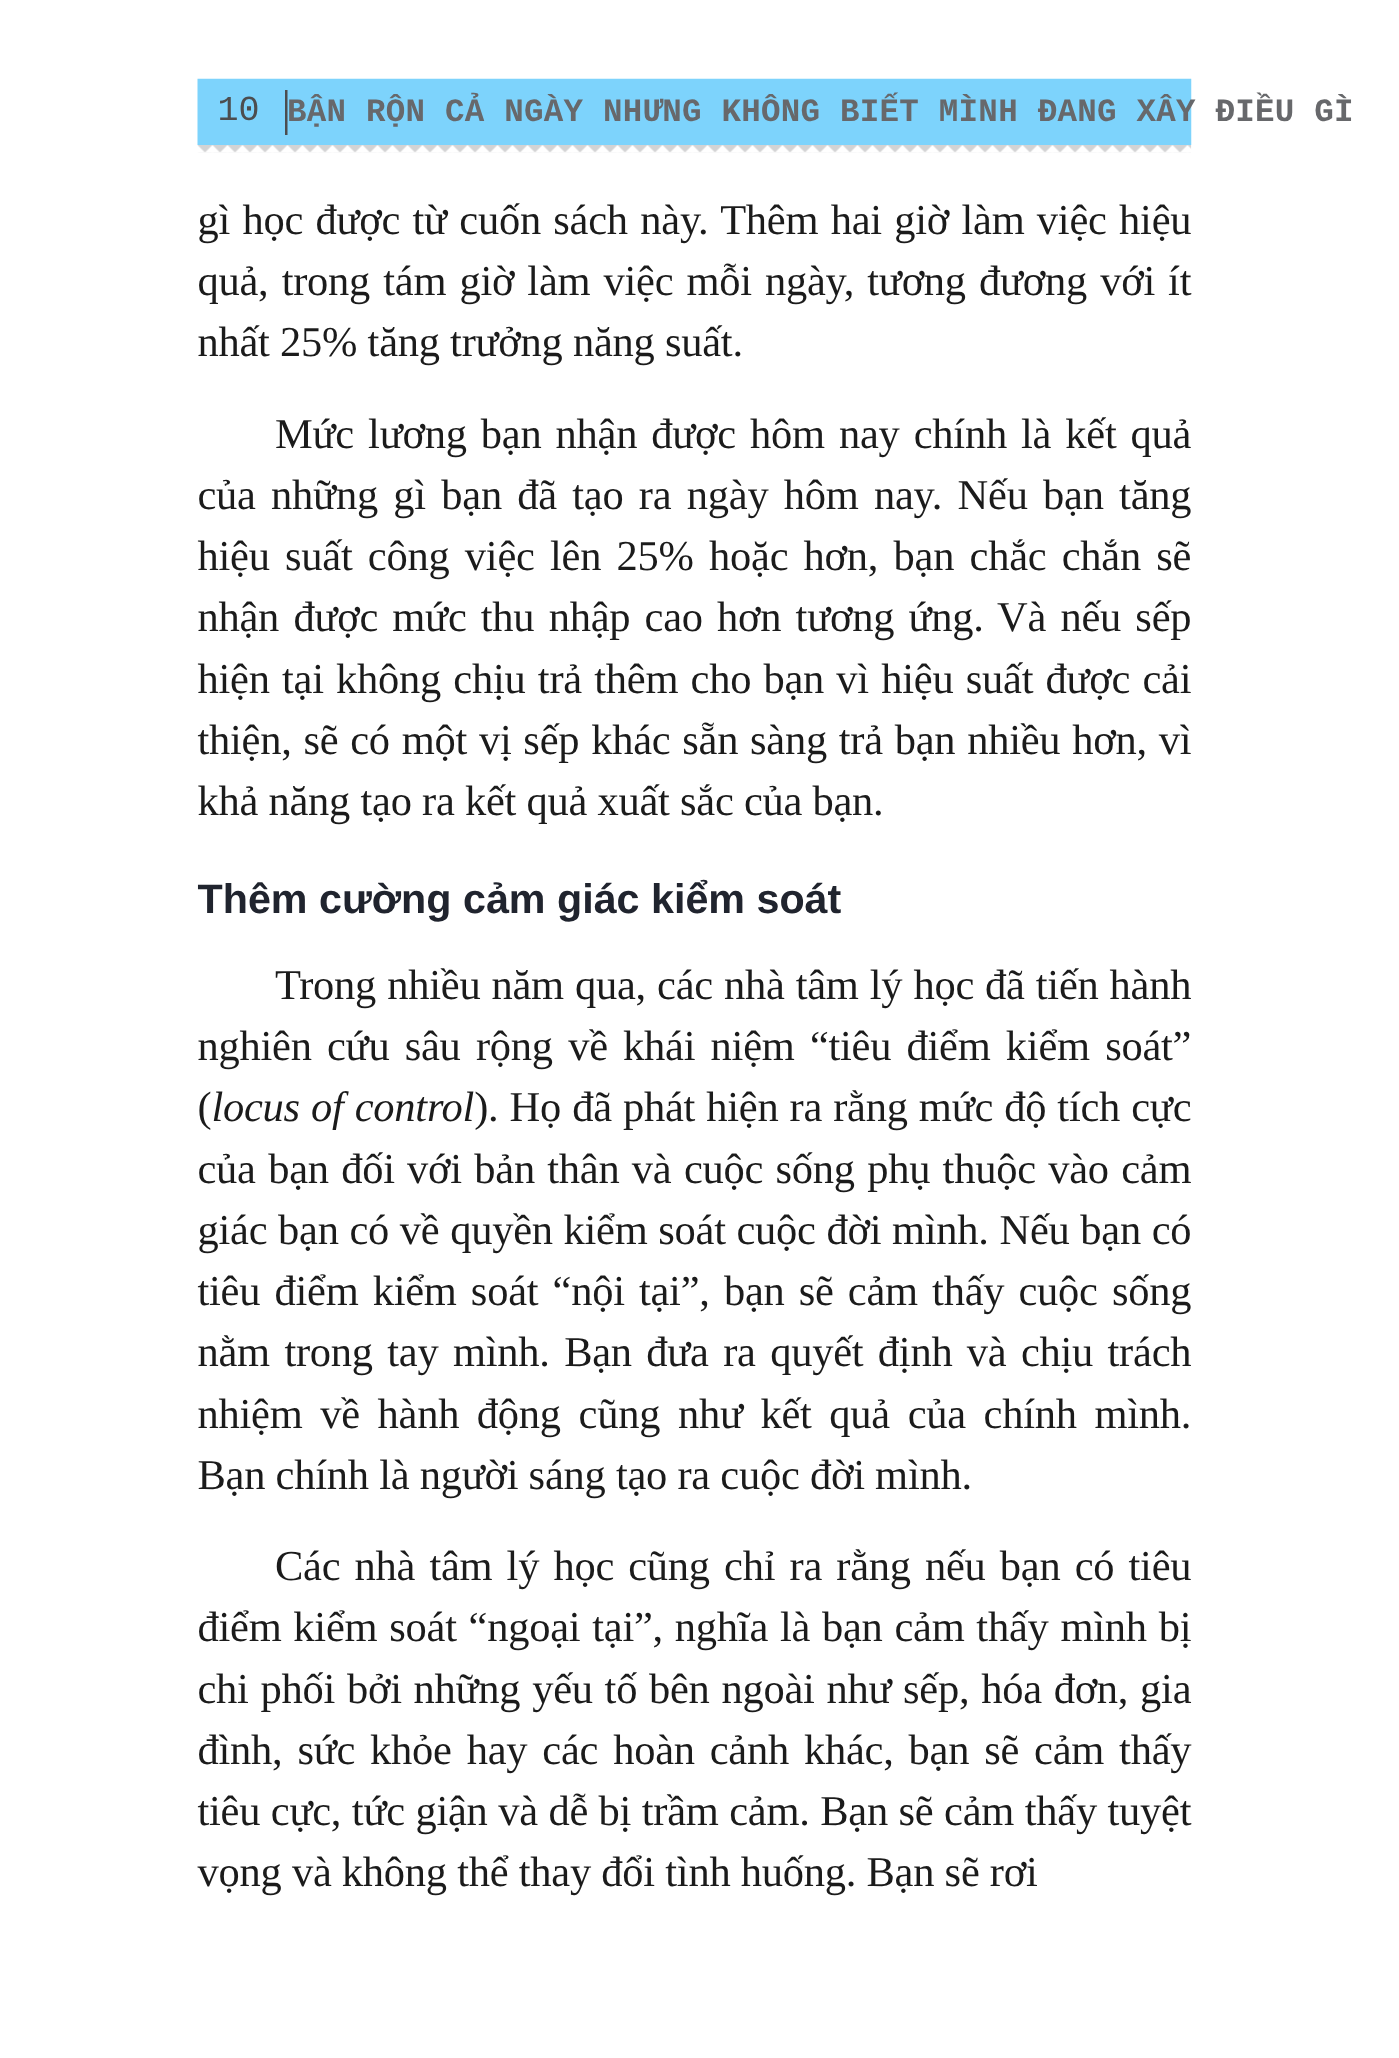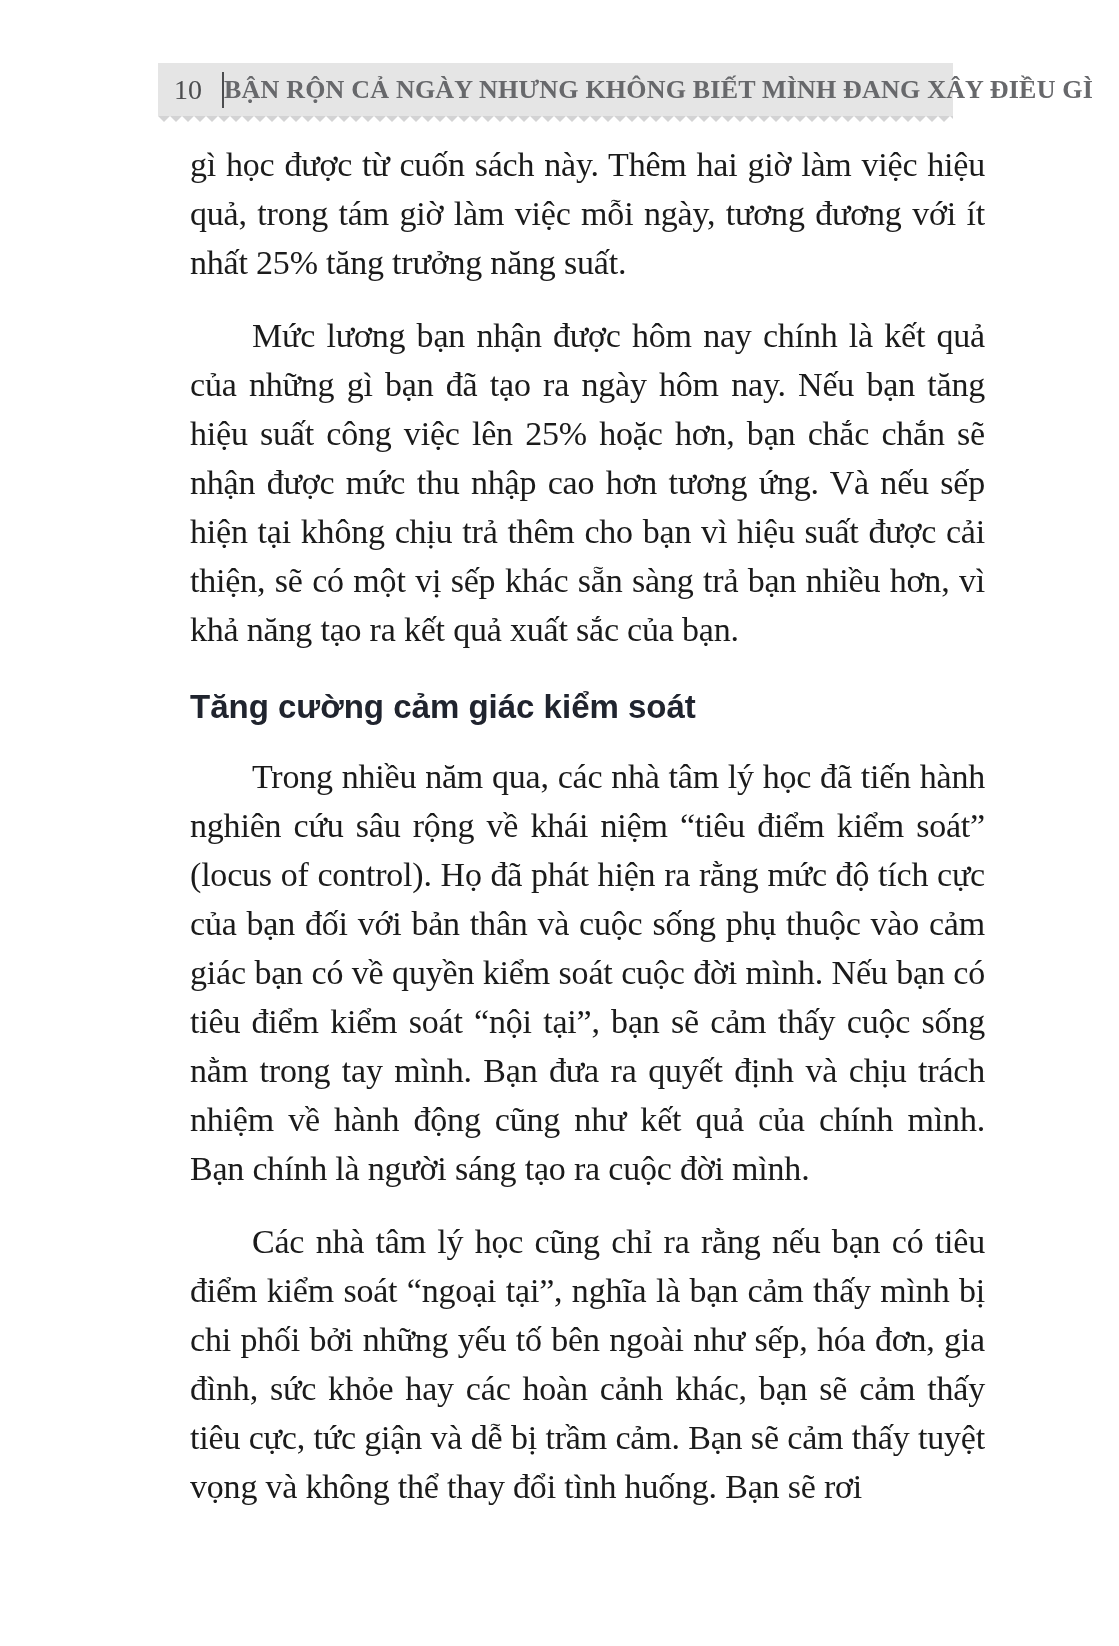--- a/index.html
+++ b/index.html
@@ -14,26 +14,26 @@
     font-family: "Liberation Serif", serif;
   }
 
   
   .header-bar {
     position: absolute;
     left: 158px;
     top: 63px;
     width: 795px;
     height: 53px;
-    background: #e5e5e5;
+    background: #7dd3fc;
     display: flex;
     align-items: center;
     box-sizing: border-box;
     padding: 0 10px 0 16px;
-    font-family: Liberation Serif, serif;
+    font-family: Liberation Mono, monospace;
   }
   .page-number {
     font-size: 28px;
     color: #4c4d4f;
     line-height: 1;
   }
   .header-divider {
     width: 2px;
     height: 36px;
     background: #4c4d4f;
@@ -54,23 +54,22 @@
     top: 116px;
     width: 795px;
     height: 6px;
     display: block;
   }
 
   
   .text-column {
     position: absolute;
     left: 158px;
-    top: 140px;
+    top: 152px;
     width: 795px;
-    margin-left: 32px;
   }
   .text-column p {
     font-size: 34px;
     line-height: 49px;
     text-align: justify;
     color: #1b1b1b;
     margin: 0 0 24px 0;
     text-indent: 62px;
     letter-spacing: -0.2px;
   }
@@ -78,21 +77,21 @@
     text-indent: 0;
   }
   .section-heading {
     font-family: "Liberation Sans", sans-serif;
     font-weight: 700;
     font-size: 33px;
     color: #20242e;
     margin: 34px 0 26px 0;
     letter-spacing: 0;
   }
-  .italic-term { }
+  .italic-term { font-style: italic; }
 </style>
 </head>
 <body>
 
 <div class="page">
 
   <div class="header-bar">
     <span class="page-number">10</span>
     <span class="header-divider"></span>
     <span class="running-title">BẬN RỘN CẢ NGÀY NHƯNG KHÔNG BIẾT MÌNH ĐANG XÂY ĐIỀU GÌ</span>
@@ -106,21 +105,21 @@
     </defs>
     <rect width="795" height="6" fill="url(#zz)"></rect>
   </svg>
 
   <div class="text-column">
 
     <p class="continuation">gì học được từ cuốn sách này. Thêm hai giờ làm việc hiệu quả, trong tám giờ làm việc mỗi ngày, tương đương với ít nhất 25% tăng trưởng năng suất.</p>
 
     <p>Mức lương bạn nhận được hôm nay chính là kết quả của những gì bạn đã tạo ra ngày hôm nay. Nếu bạn tăng hiệu suất công việc lên 25% hoặc hơn, bạn chắc chắn sẽ nhận được mức thu nhập cao hơn tương ứng. Và nếu sếp hiện tại không chịu trả thêm cho bạn vì hiệu suất được cải thiện, sẽ có một vị sếp khác sẵn sàng trả bạn nhiều hơn, vì khả năng tạo ra kết quả xuất sắc của bạn.</p>
 
-    <h2 class="section-heading">Tăng cường cảm giác kiểm soát</h2>
+    <h2 class="section-heading">Thêm cường cảm giác kiểm soát</h2>
 
     <p><span>Trong nhiều năm qua, các nhà tâm lý học đã tiến hành nghiên cứu sâu rộng về khái niệm “tiêu điểm kiểm soát” (</span><span class="italic-term">locus of control</span><span>). Họ đã phát hiện ra rằng mức độ tích cực của bạn đối với bản thân và cuộc sống phụ thuộc vào cảm giác bạn có về quyền kiểm soát cuộc đời mình. Nếu bạn có tiêu điểm kiểm soát “nội tại”, bạn sẽ cảm thấy cuộc sống nằm trong tay mình. Bạn đưa ra quyết định và chịu trách nhiệm về hành động cũng như kết quả của chính mình. Bạn chính là người sáng tạo ra cuộc đời mình.</span></p>
 
     <p>Các nhà tâm lý học cũng chỉ ra rằng nếu bạn có tiêu điểm kiểm soát “ngoại tại”, nghĩa là bạn cảm thấy mình bị chi phối bởi những yếu tố bên ngoài như sếp, hóa đơn, gia đình, sức khỏe hay các hoàn cảnh khác, bạn sẽ cảm thấy tiêu cực, tức giận và dễ bị trầm cảm. Bạn sẽ cảm thấy tuyệt vọng và không thể thay đổi tình huống. Bạn sẽ rơi</p>
 
   </div>
 
 </div>
 
 </body></html>

